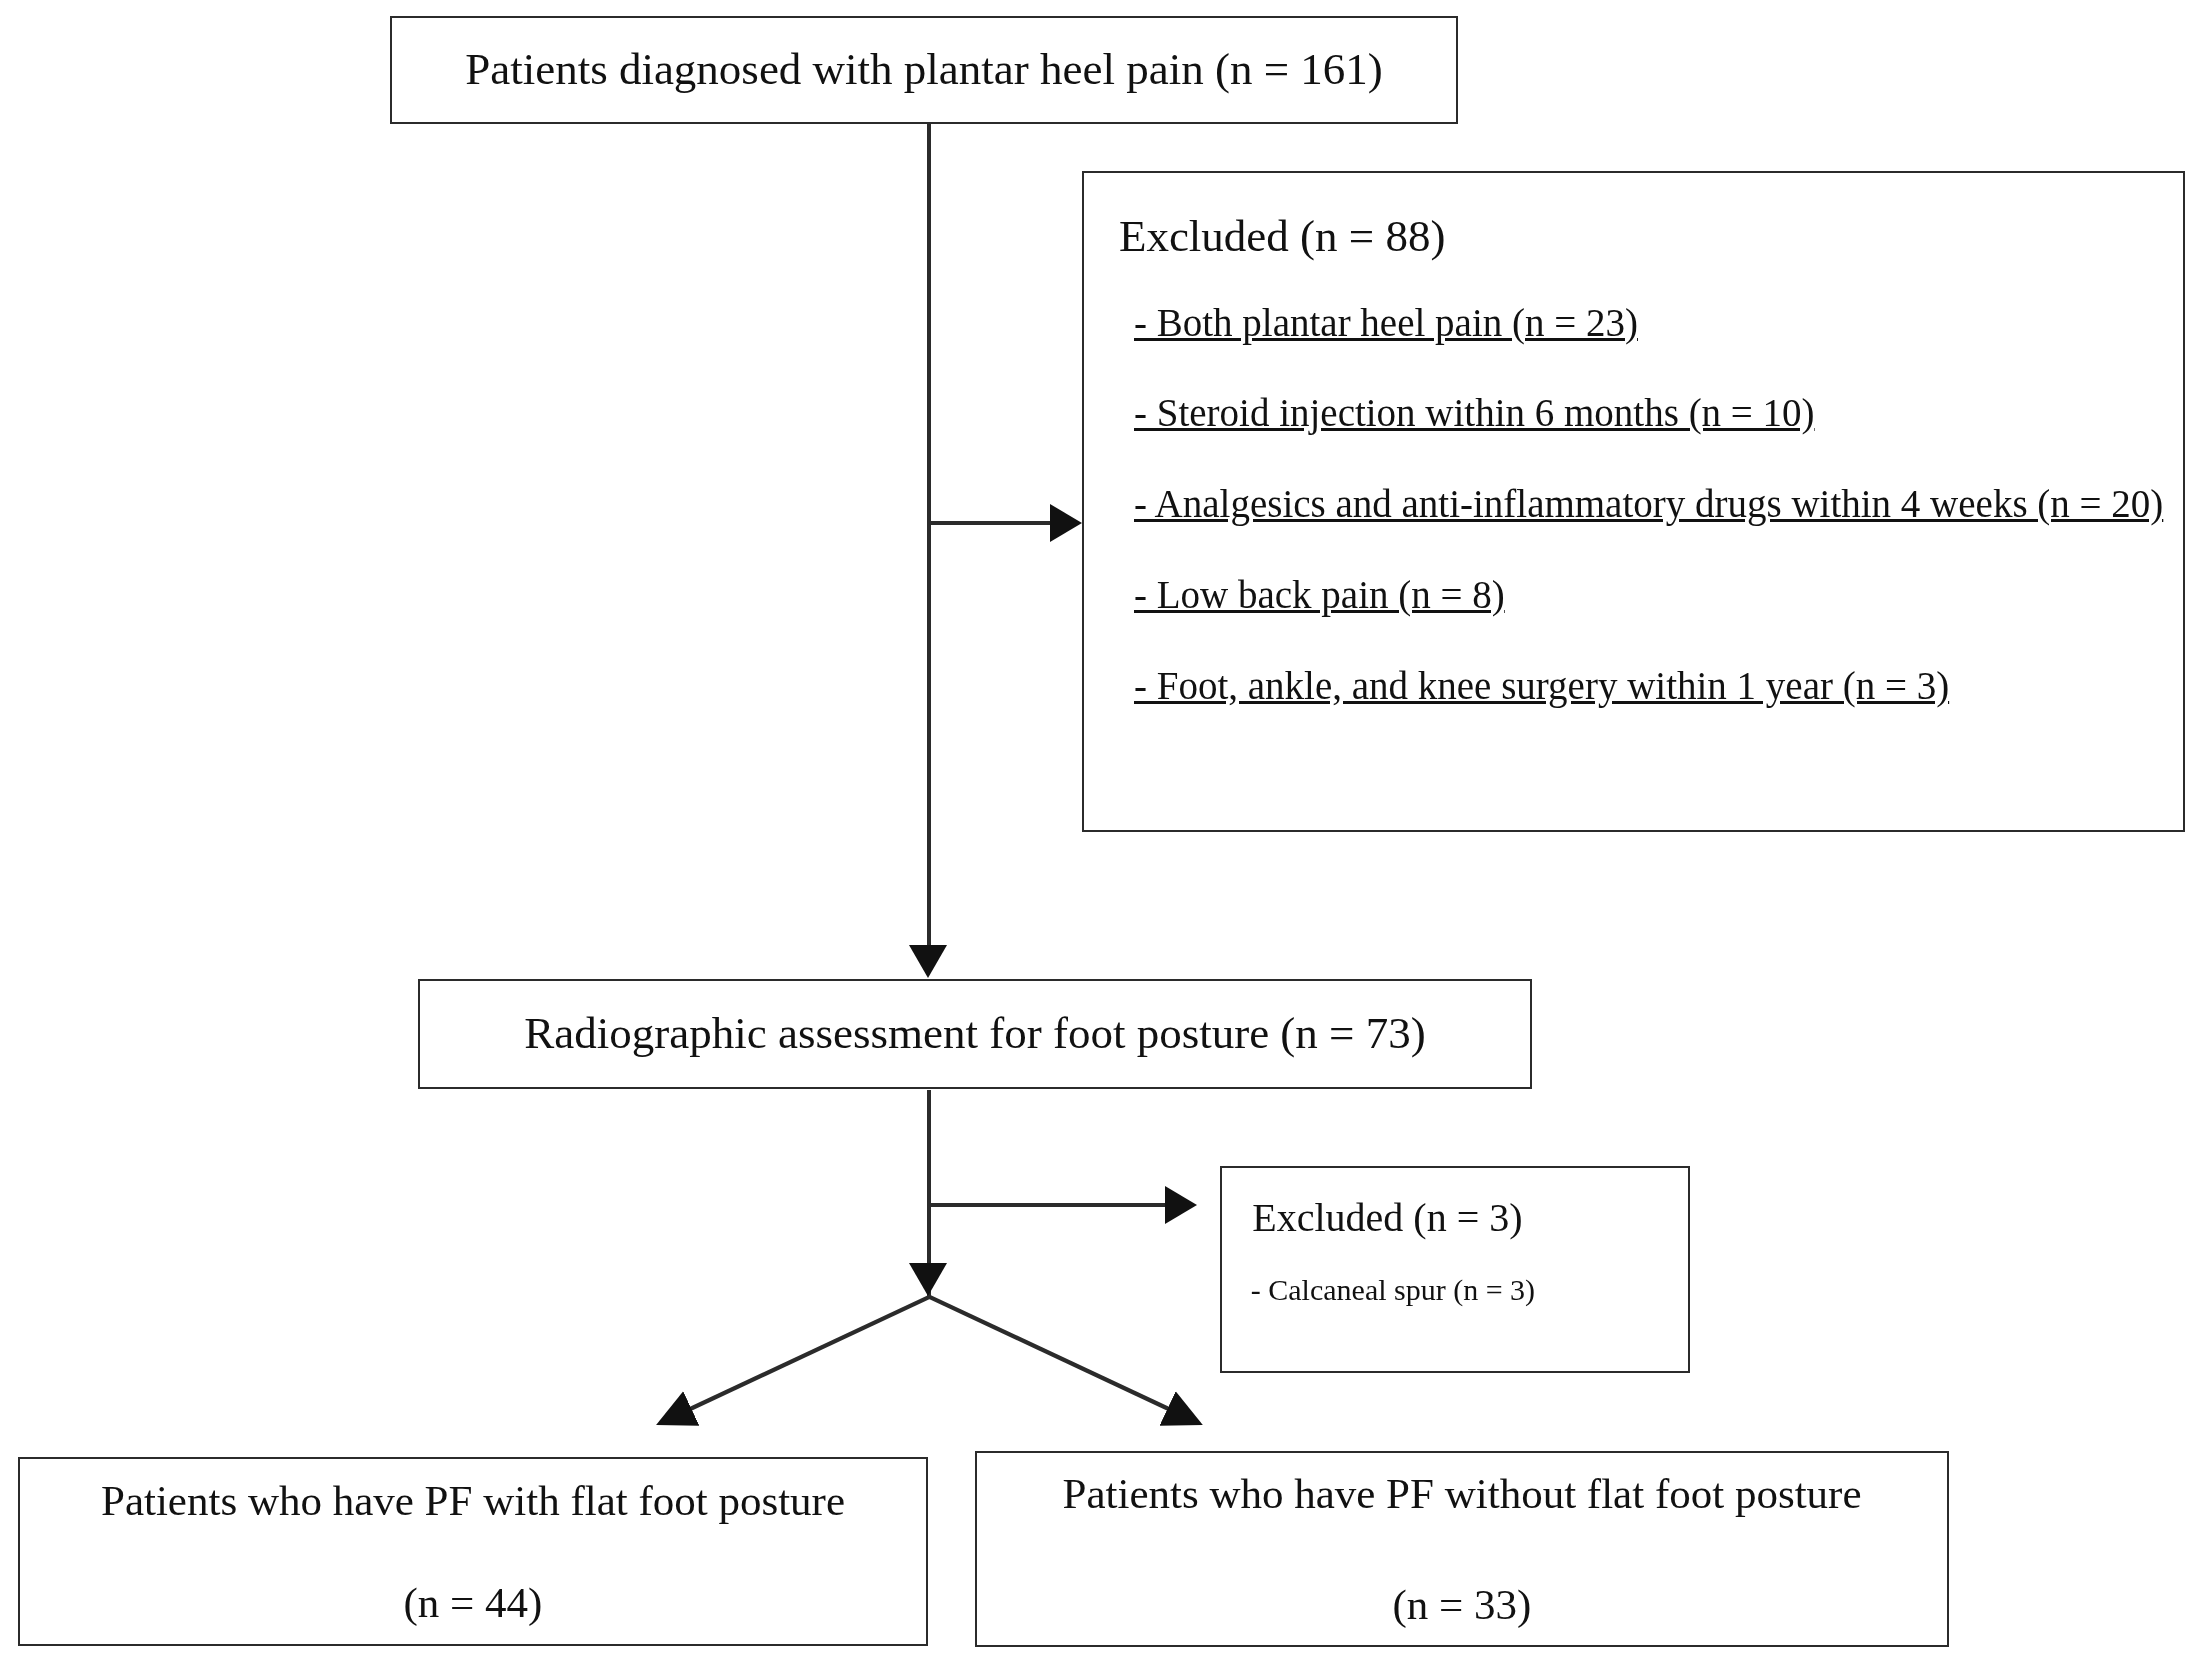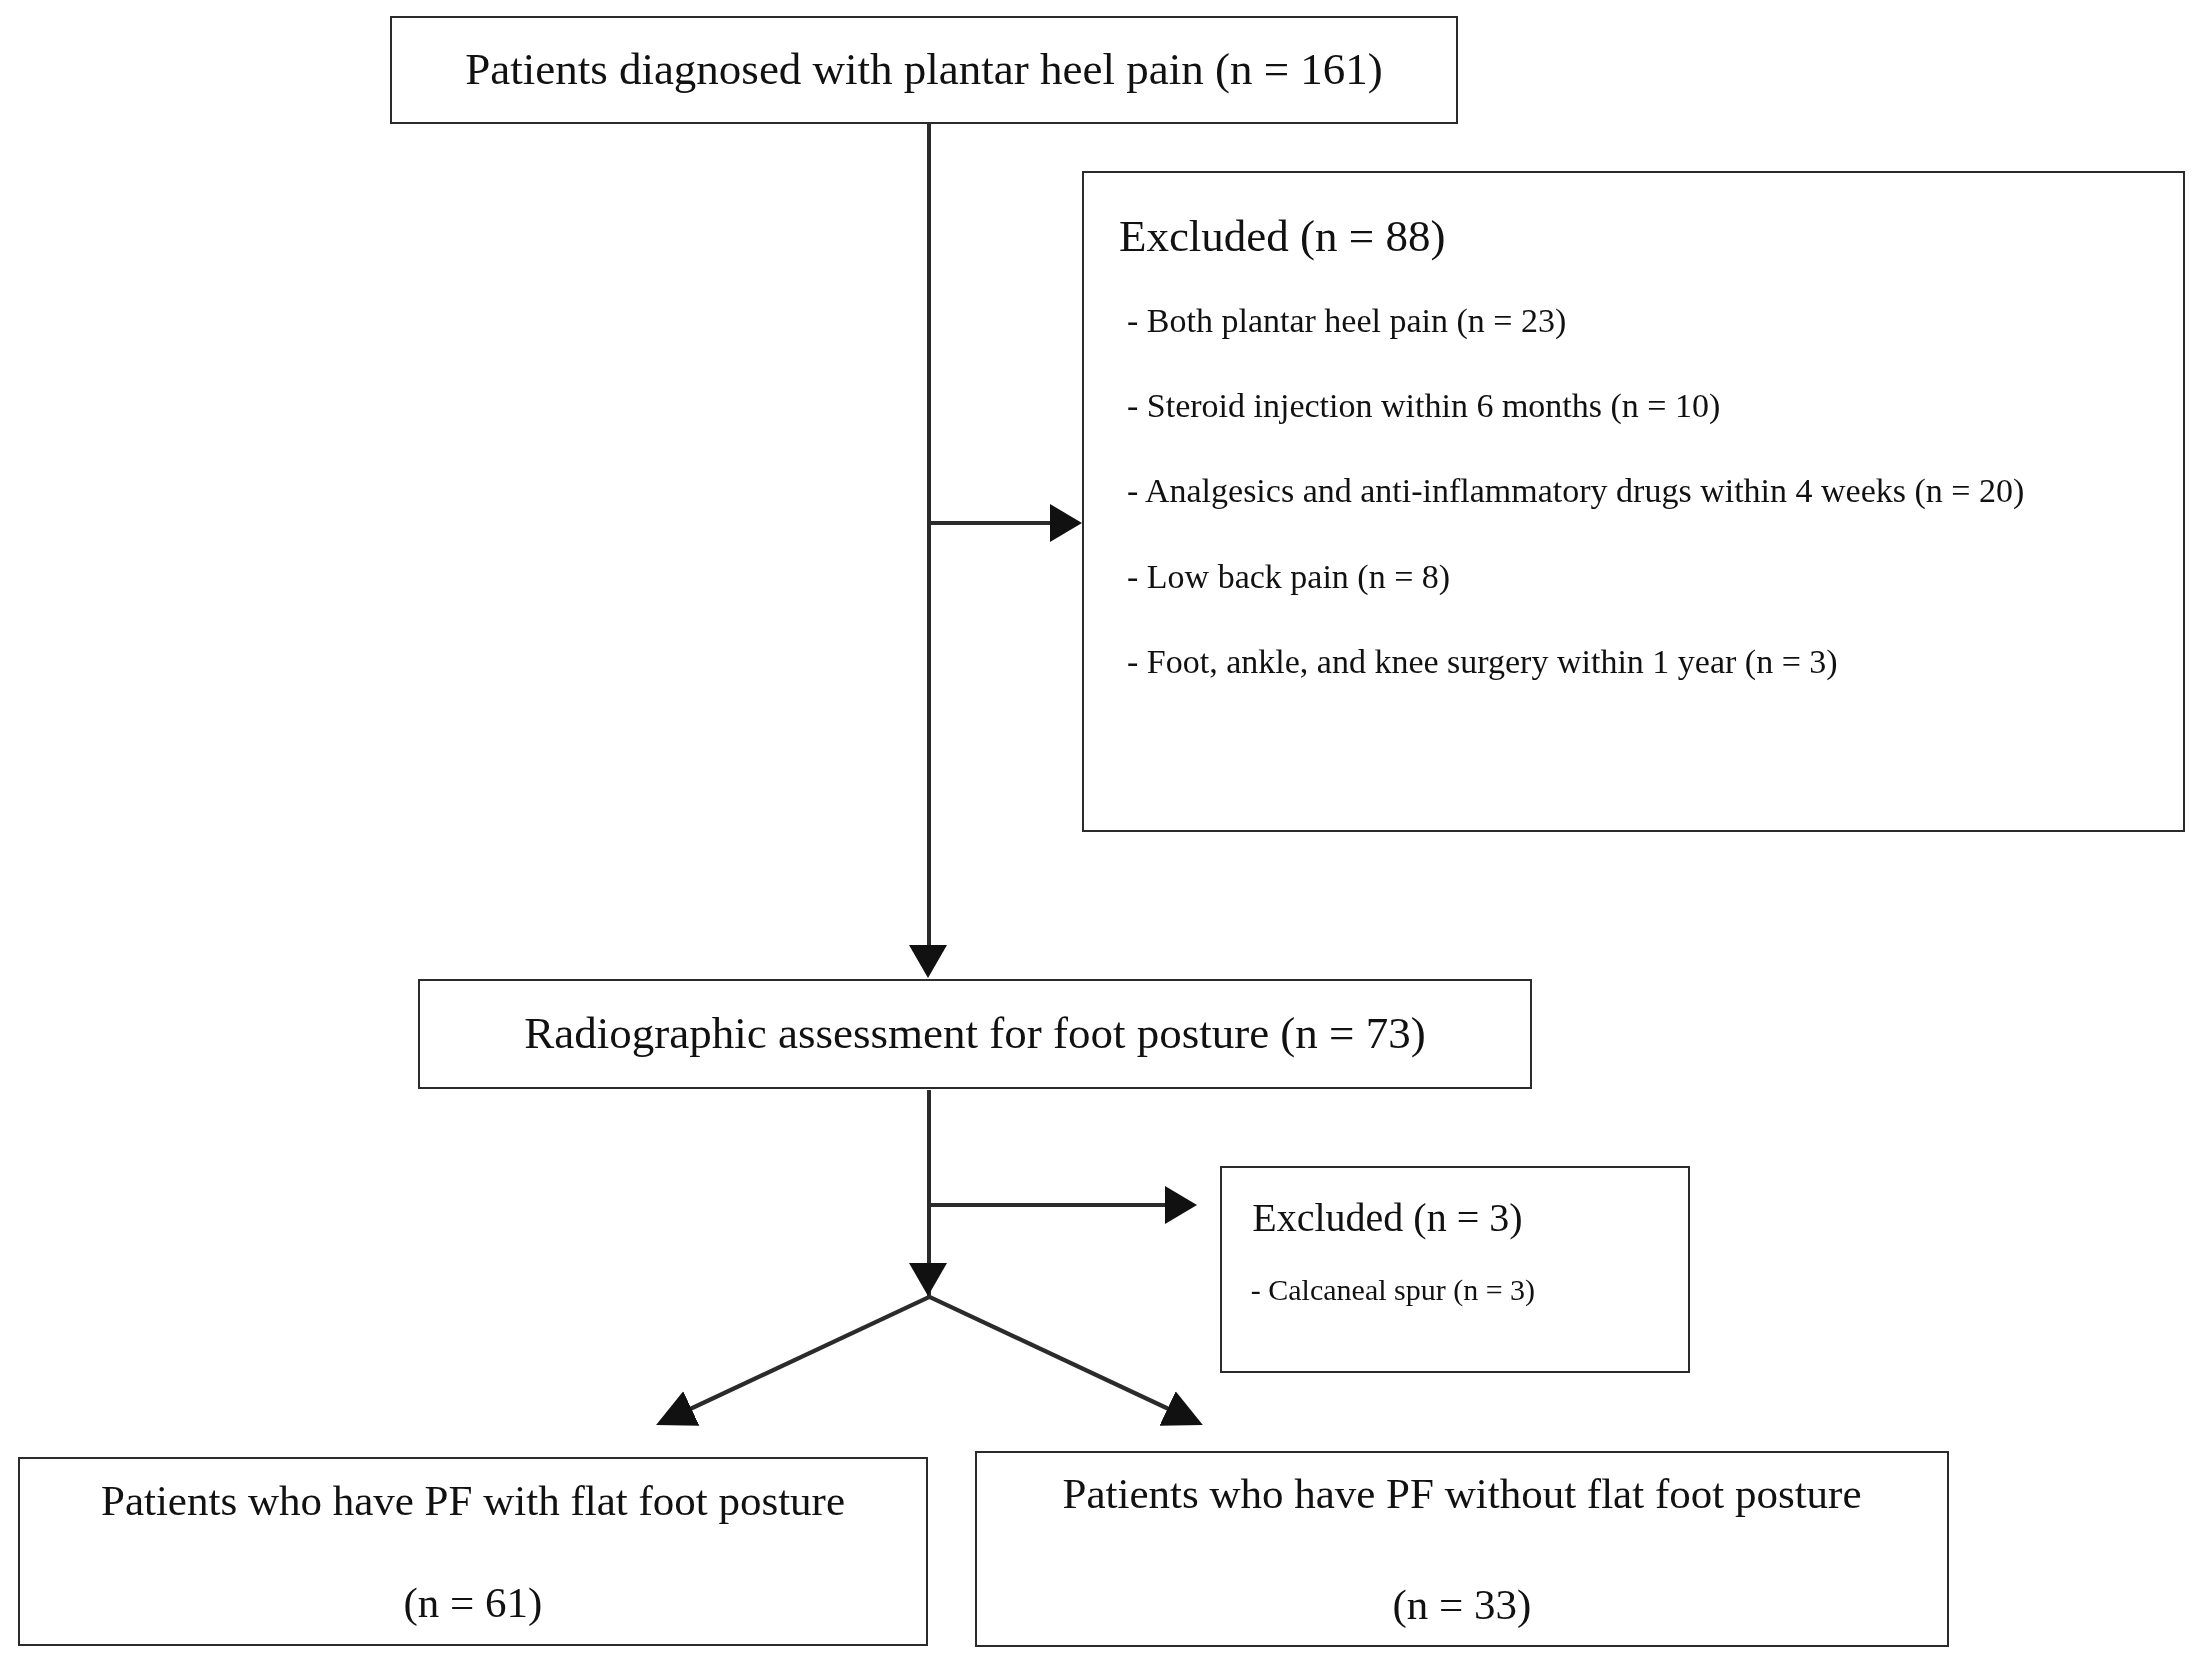--- a/index.html
+++ b/index.html
@@ -49,24 +49,25 @@
     display: block;
     padding: 29px 26px 21.6px 32px;
   }
   #node-excluded-1 .heading {
     font-size: 45px;
     line-height: 1.1;
     margin: 10px 0 40px 2.9px;
     white-space: nowrap;
   }
   #node-excluded-1 .bullet {
-    font-size: 34px;
-    line-height: 1.1;
-    margin: 0 0 48px 11px;
-    white-space: nowrap;
+    font-size: 39px;
+    line-height: 1.1;
+    margin: 0 0 48px 18px;
+    white-space: nowrap;
+    text-decoration: underline;
   }
   #node-excluded-1 .bullet:last-child { margin-bottom: 0; }
 
   #node-radiographic {
     left: 418px; top: 979px;
     width: 1114px; height: 110px;
   }
   #node-radiographic .line { font-size: 45px; }
 
   #node-excluded-2 {
@@ -195,21 +196,21 @@
       <marker id="tri" markerWidth="10" markerHeight="10" refX="7.5" refY="5" orient="auto" markerUnits="strokeWidth">
         <path d="M0,0.6 L9,5 L0,9.4 z" fill="#111111"></path>
       </marker>
     </defs>
     <line x1="1289" y1="8" x2="918" y2="182" stroke="#2b2b2b" stroke-width="6" marker-end="url(#tri)"></line>
     <line x1="1289" y1="8" x2="1660" y2="182" stroke="#2b2b2b" stroke-width="6" marker-end="url(#tri)"></line>
   </svg>
 
   <div class="node" id="node-group-flat">
     <div class="line title">Patients who have PF with flat foot posture</div>
-    <div class="line count">(n = 61)</div>
+    <div class="line count">(n = 44)</div>
   </div>
 
   <div class="node" id="node-group-nonflat">
     <div class="line title">Patients who have PF without flat foot posture</div>
     <div class="line count">(n = 33)</div>
   </div>
 
 </div>
 
 

